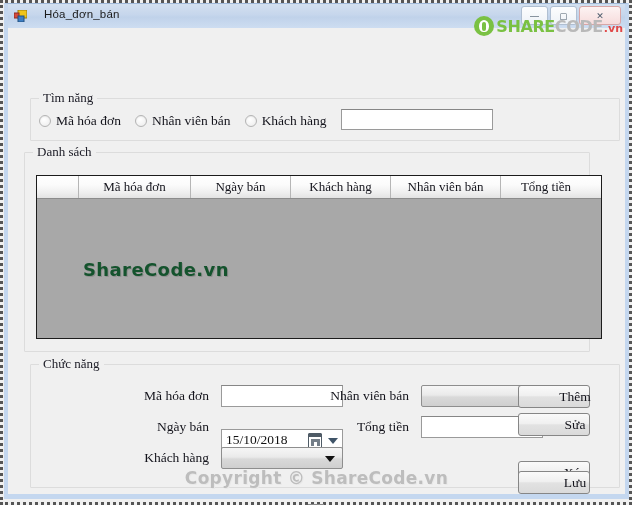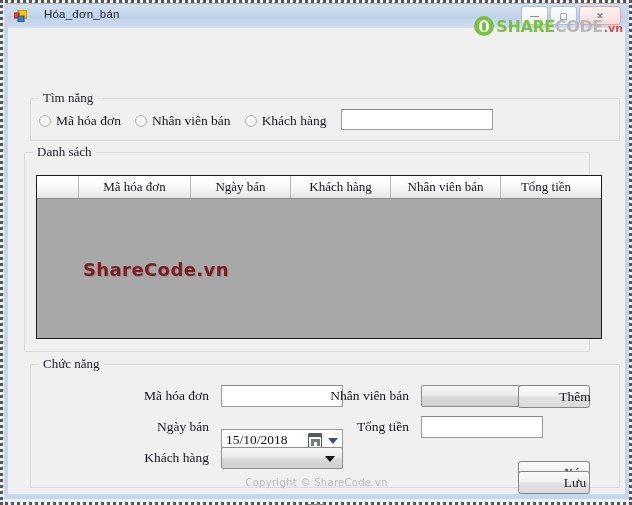--- a/index.html
+++ b/index.html
@@ -169,21 +169,21 @@
     display:flex;align-items:center;justify-content:center;
     font-family:"Liberation Serif","DejaVu Serif",serif;
     font-size:13px;color:#14141c;
     overflow:hidden;white-space:nowrap;
   }
   .gh-cell.rowhdr{width:42px;}
   .grid-body{position:absolute;left:0;right:0;top:23px;bottom:0;background:#a8a8a8;}
   .grid-watermark{
     position:absolute;left:46px;top:60px;
     font-family:"DejaVu Sans",sans-serif;font-weight:bold;
-    font-size:18px;color:#7f1d1d;
+    font-size:18px;color:#14532d;
     text-shadow:1px 1px 0 #8f8f8f;
     letter-spacing:.4px;
   }
   
   .fld-label{
     position:absolute;
     font-family:"Liberation Serif","DejaVu Serif",serif;
     font-size:13.5px;color:#14141c;text-align:right;white-space:nowrap;
   }
   .combo{
@@ -230,22 +230,22 @@
     background:linear-gradient(to bottom,#fafafa 0%,#f0f0f0 45%,#e2e2e2 52%,#dadada 100%);
     font-family:"Liberation Serif","DejaVu Serif",serif;
     font-size:13.5px;color:#14141c;
     display:flex;align-items:center;justify-content:center;
     cursor:default;
     padding-left:42px;
   }
   
   .footer{
     position:absolute;left:0;right:0;bottom:6px;text-align:center;
-    font-family:"DejaVu Sans",sans-serif;font-weight:normal;
-    font-size:10px;color:#bdbdbd;
+    font-family:"DejaVu Sans",sans-serif;font-weight:bold;
+    font-size:17px;color:#bdbdbd;
     text-shadow:1px 1px 0 #e9e9e9;letter-spacing:.3px;
   }
   .resize-grip{
     position:absolute;left:50%;margin-left:-8px;bottom:-4px;
     width:16px;height:5px;background:#ffffff;
     border:1px solid #888;box-sizing:border-box;z-index:70;
   }
 </style>
 </head>
 <body>
@@ -344,20 +344,21 @@
 
         <div class="fld-label" style="left:268px;top:23px;width:110px;">Nhân viên bán</div>
         <div class="combo" style="left:390px;top:20px;width:122px;">
           <span class="arrow"></span>
         </div>
 
         <div class="fld-label" style="left:268px;top:54px;width:110px;">Tổng tiền</div>
         <input class="txt" style="position: absolute; left: 390px; top: 51px; width: 122px; height: 22px;" value="">
 
         <div class="btn" style="left:487px;top:20px;">Thêm</div>
+        <div class="btn" style="left:487px;top:48px;">Sửa</div>
         <div class="btn" style="left:487px;top:76px;margin-top:20px;">Xóa</div>
         <div class="btn" style="left:487px;top:106px;">Lưu</div>
       </div>
 
       <div class="footer">Copyright © ShareCode.vn</div>
     </div>
   </div>
 
   <div class="resize-grip"></div>
   <div class="designer-edge"></div>

